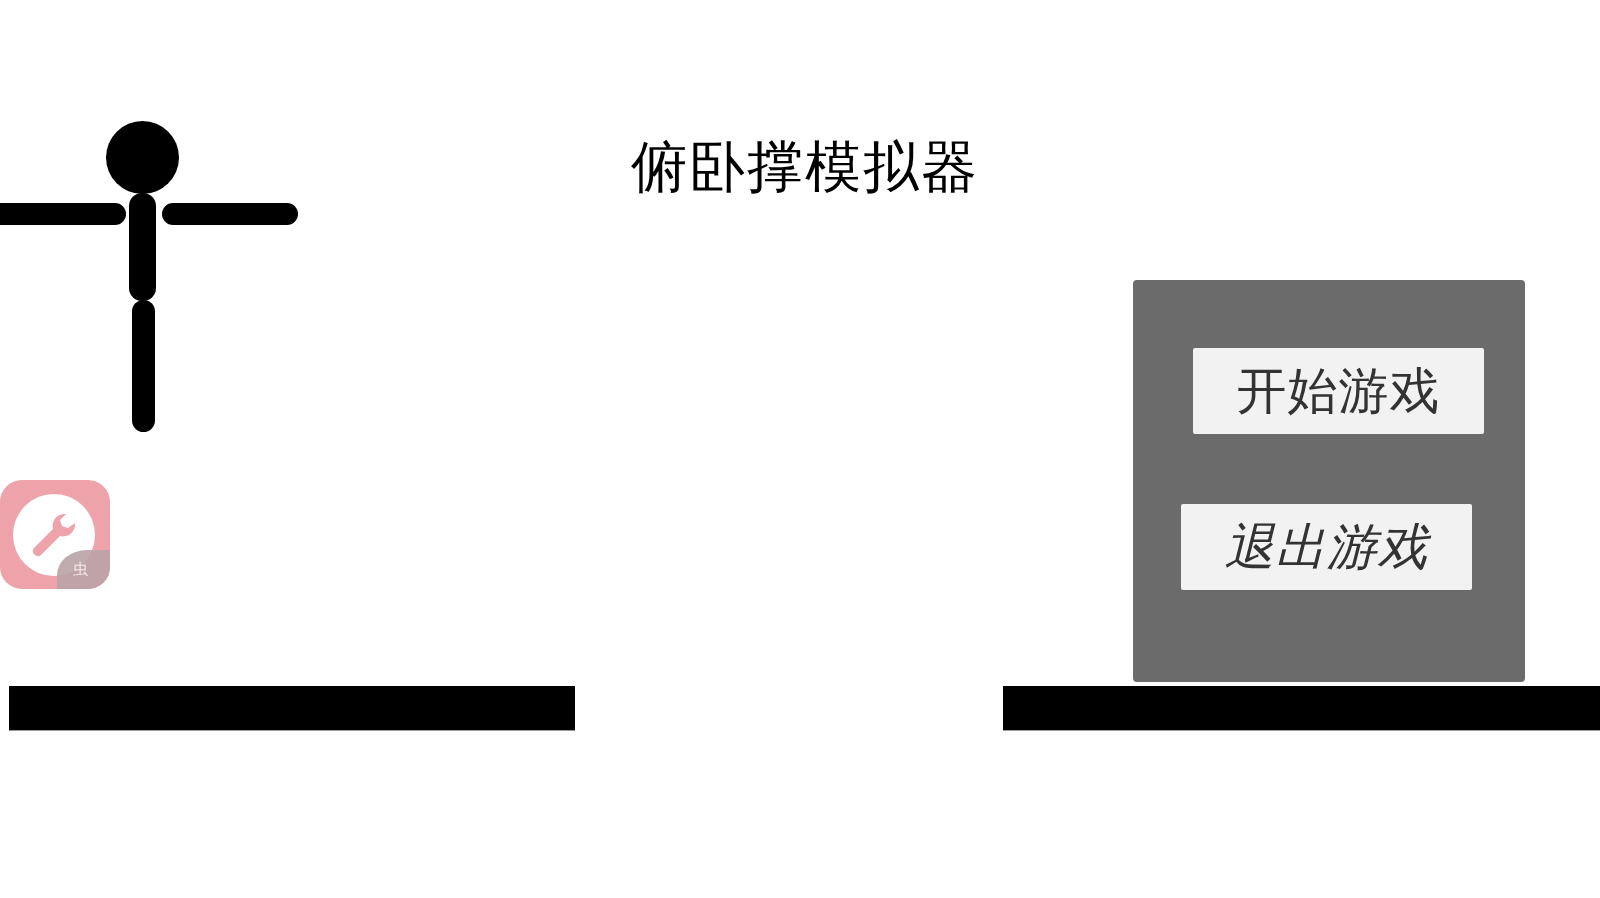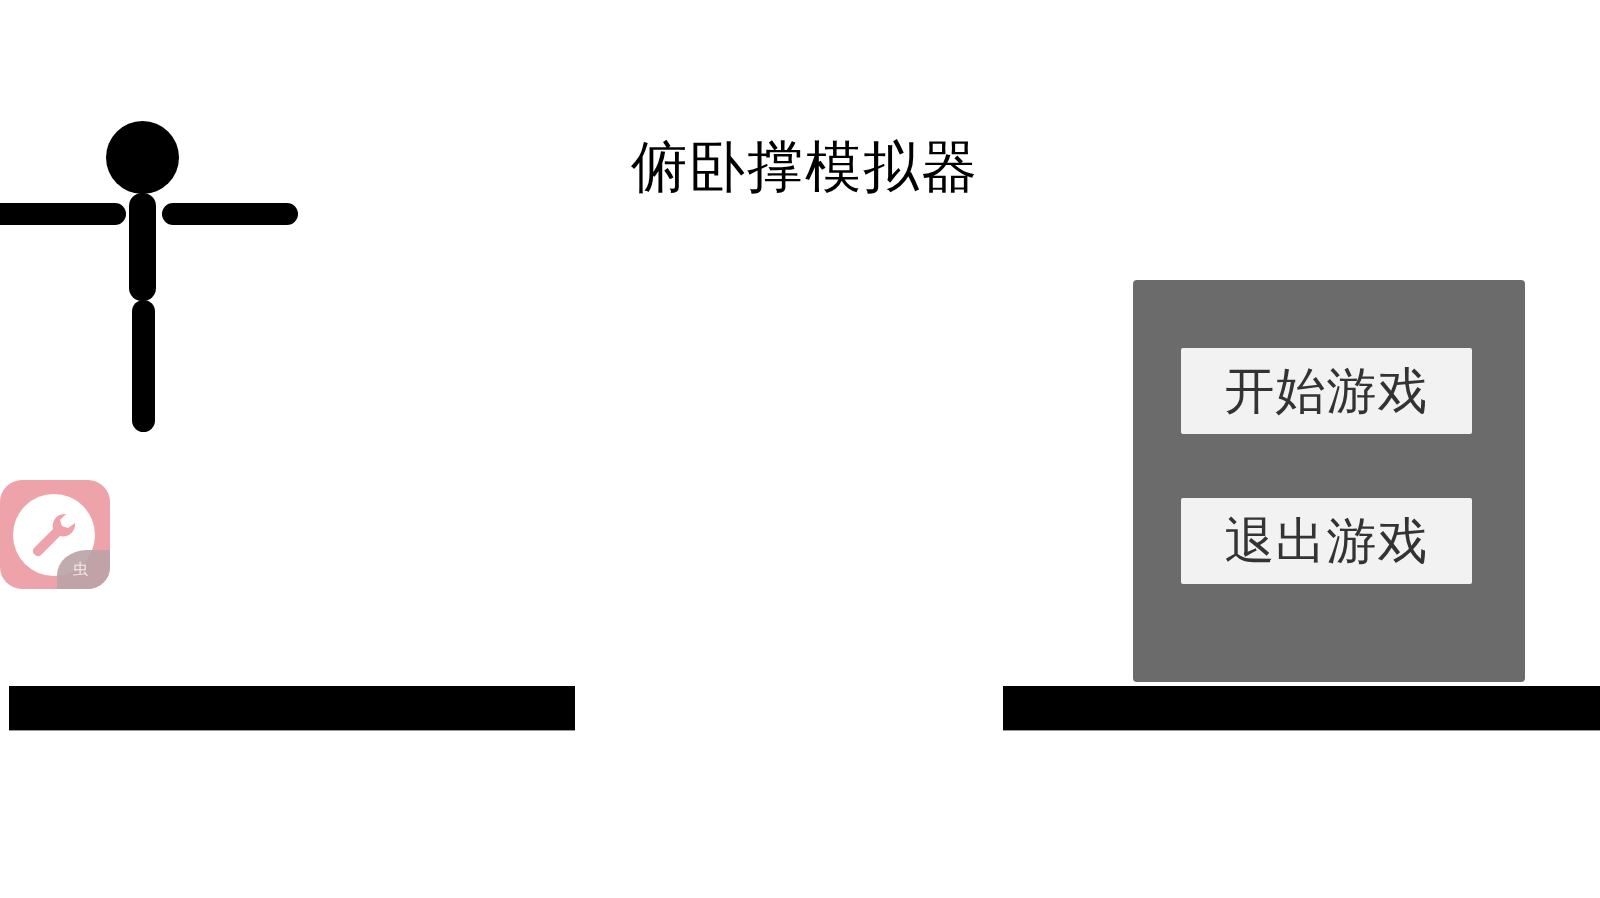--- a/index.html
+++ b/index.html
@@ -76,22 +76,22 @@
       background: #f2f2f2;
       border-radius: 2px;
       color: #333333;
       font-size: 50px;
       line-height: 86px;
       text-align: center;
       letter-spacing: 1px;
       cursor: pointer;
       border: none;
     }
-    .menu-button.start { top: 68px; }
-    .menu-button.exit { top: 218px; }
+    .menu-button.start { top: 68px; margin-left: 12px; }
+    .menu-button.exit { top: 224px; font-style: italic; }
 
     
     .platform {
       position: absolute;
       top: 686px;
       height: 45px;
       background: #000000;
       border-bottom: 1px solid #9a9a9a;
     }
     .platform.left { left: 9px; width: 566px; }

